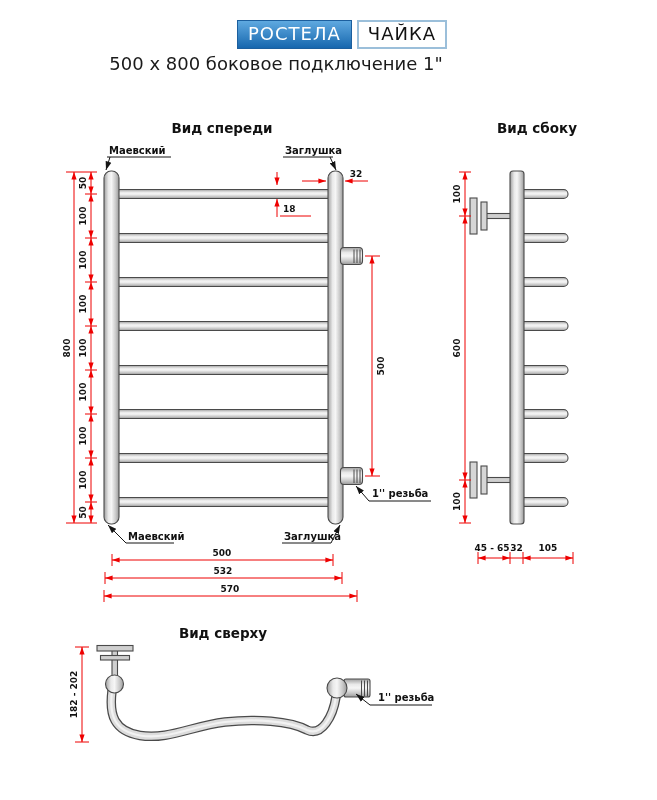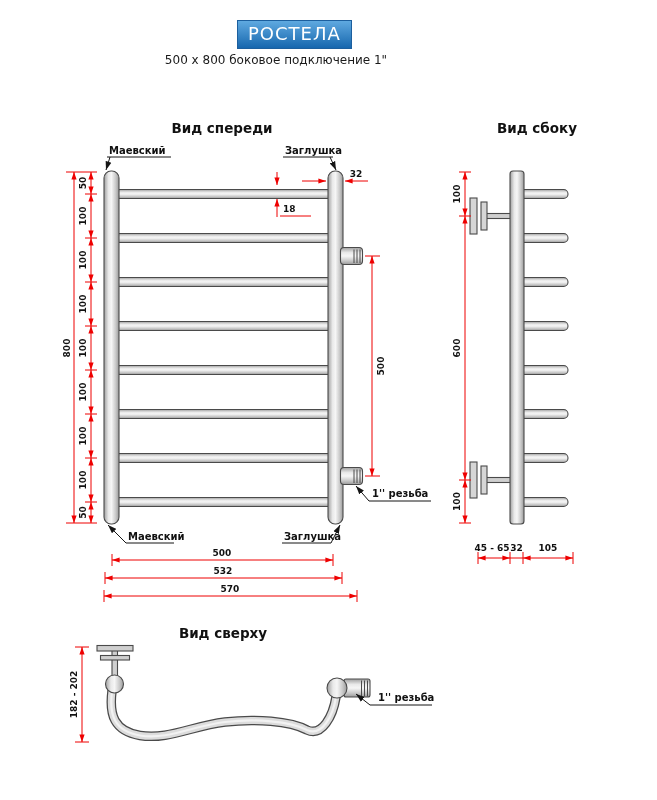--- a/index.html
+++ b/index.html
@@ -11,35 +11,36 @@
   .brand-row{position:absolute;left:237px;top:20px;display:flex;gap:5px;align-items:stretch;border-radius:10px;}
   .brand-solid{
     background:linear-gradient(#5fa9e0,#1767ae);
     border:1px solid #1c5f9e;color:#fff;
     font-size:18px;letter-spacing:1px;padding:2px 10px 3px 10px;line-height:22px;
   }
   .brand-outline{
     background:#fff;border:2px solid #9bbfda;color:#111;
     font-size:18px;letter-spacing:1px;padding:1px 9px 2px 9px;line-height:22px;
   }
-  .subtitle{position:absolute;left:0;top:53px;width:552px;text-align:center;font-size:12px;color:#1a1a1a;}
+  .subtitle{position:absolute;left:0;top:53px;width:552px;text-align:center;font-size:18px;color:#1a1a1a;}
   svg{position:absolute;left:0;top:0;}
   svg text{font-family:"DejaVu Sans","Liberation Sans",sans-serif;}
   .vtitle{font-size:13.5px;font-weight:700;fill:#111;}
   .dimtxt{font-size:9px;font-weight:700;fill:#111;}
   .lbltxt{font-size:10px;font-weight:700;fill:#111;}
   .rl{stroke:#ee0000;stroke-width:1;}
   .bl{stroke:#151515;stroke-width:1;}
   .metal{stroke:#4a4a4a;stroke-width:1.1;}
 </style>
 </head>
 <body>
 
 <div class="brand-row">
   <span class="brand-solid">РОСТЕЛА</span>
+  <span class="brand-outline">ЧАЙКА</span>
 </div>
 <div class="subtitle">500 x 800 боковое подключение 1"</div>
 
 <svg width="657" height="800" viewBox="0 0 657 800">
   <defs>
     <linearGradient id="metH" x1="0" y1="0" x2="1" y2="0">
       <stop offset="0" stop-color="#9f9f9f"></stop>
         <stop offset="0.3" stop-color="#e9e9e9"></stop>
       <stop offset="0.5" stop-color="#f6f6f6"></stop>
         <stop offset="0.78" stop-color="#c9c9c9"></stop>

